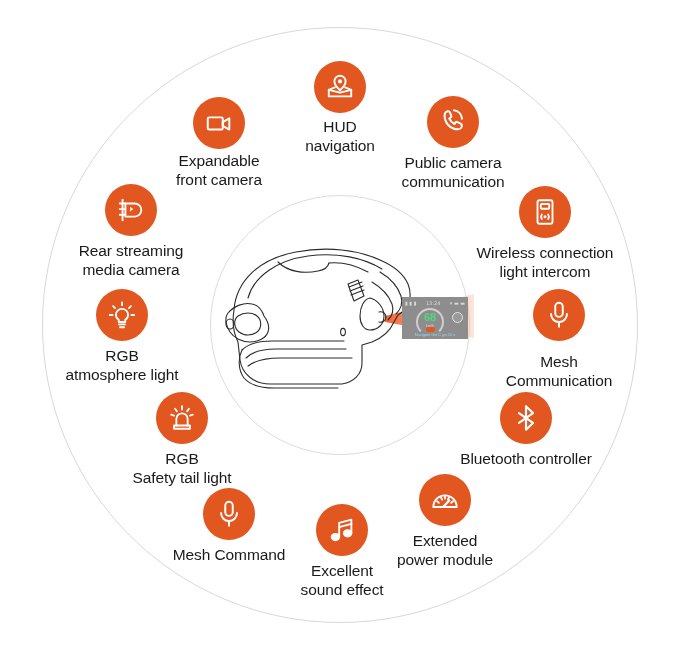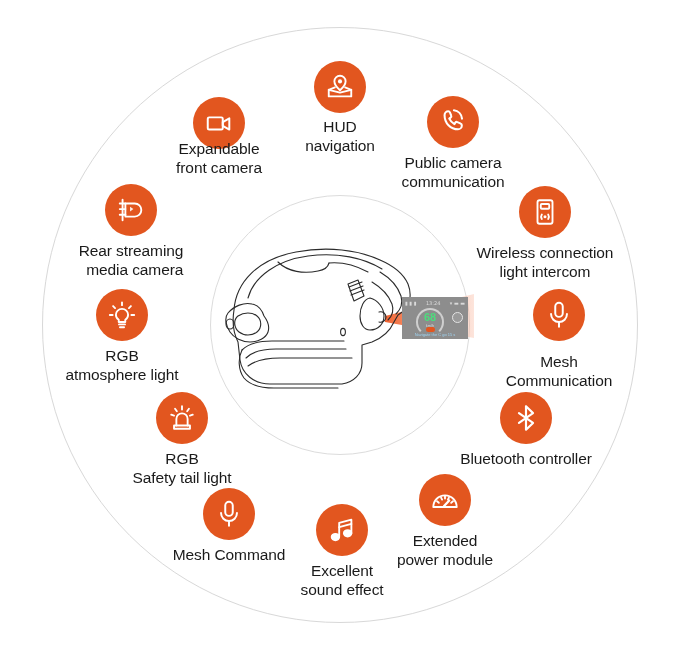--- a/index.html
+++ b/index.html
@@ -208,21 +208,21 @@
         <div class="caption" style="top: 30px;">HUD
 navigation</div>
       </div>
       <div class="node" style="left: 219px; top: 123px;">
         <div class="badge">
           <svg width="30" height="30" viewBox="0 0 32 32" fill="none" stroke="#fff" stroke-width="2.1" stroke-linecap="round" stroke-linejoin="round">
             <rect x="4" y="10" width="16" height="13" rx="1.5"></rect>
             <path d="M20 15l7-4v12l-7-4z"></path>
           </svg>
         </div>
-        <div class="caption" style="top: 16px;">Expandable
+        <div class="caption" style="top: 28px;">Expandable
 front camera</div>
       </div>
       <div class="node" style="left: 453px; top: 122px;">
         <div class="badge">
           <svg width="30" height="30" viewBox="0 0 32 32" fill="none" stroke="#fff" stroke-width="2.2" stroke-linecap="round" stroke-linejoin="round">
             <path d="M11 4.5c-2.2 0-4 1.9-4 4.2 0 8.4 6.4 15.1 14.4 15.1 2.2 0 4-1.9 4-4.2 0-.8-.4-1.5-1.1-1.8l-3.6-1.7c-.8-.4-1.7-.1-2.2.6l-1 1.5c-2.4-1.3-4.3-3.3-5.5-5.8l1.4-1.1c.7-.5 1-1.5.6-2.3L12.7 5.7c-.3-.7-1-1.2-1.7-1.2z"></path>
             <path d="M17 3.5c4.6.6 8.1 4.3 8.6 9"></path>
           </svg>
         </div>
         <div class="caption" style="top: 31px;">Public camera
@@ -230,21 +230,21 @@
       </div>
       <div class="node" style="left: 131px; top: 210px;">
         <div class="badge">
           <svg width="30" height="30" viewBox="0 0 32 32" fill="none" stroke="#fff" stroke-width="2" stroke-linecap="round" stroke-linejoin="round">
             <path d="M7 5v22"></path>
             <path d="M4 9h6M4 15h6M4 21h6"></path>
             <path d="M10 9h10c4 0 7 3 7 7s-3 7-7 7H10z"></path>
             <path d="M15 12.5l3.5 2.5-3.5 2.5z" fill="#fff" stroke="none" opacity="0.9"></path>
           </svg>
         </div>
-        <div class="caption" style="top: 31px; text-align: right;">Rear streaming
+        <div class="caption" style="top: 31px;">Rear streaming
 media camera</div>
       </div>
       <div class="node" style="left: 545px; top: 212px;">
         <div class="badge">
           <svg width="30" height="30" viewBox="0 0 32 32" fill="none" stroke="#fff" stroke-width="2" stroke-linecap="round" stroke-linejoin="round">
             <rect x="8" y="3.5" width="16" height="25" rx="2.2"></rect>
             <rect x="11.5" y="7.5" width="9" height="5" rx="1"></rect>
             <circle cx="16" cy="21" r="1.6" fill="#fff" stroke="none"></circle>
             <path d="M12.6 18.6a4.4 4.4 0 000 4.8M19.4 18.6a4.4 4.4 0 010 4.8"></path>
           </svg>

